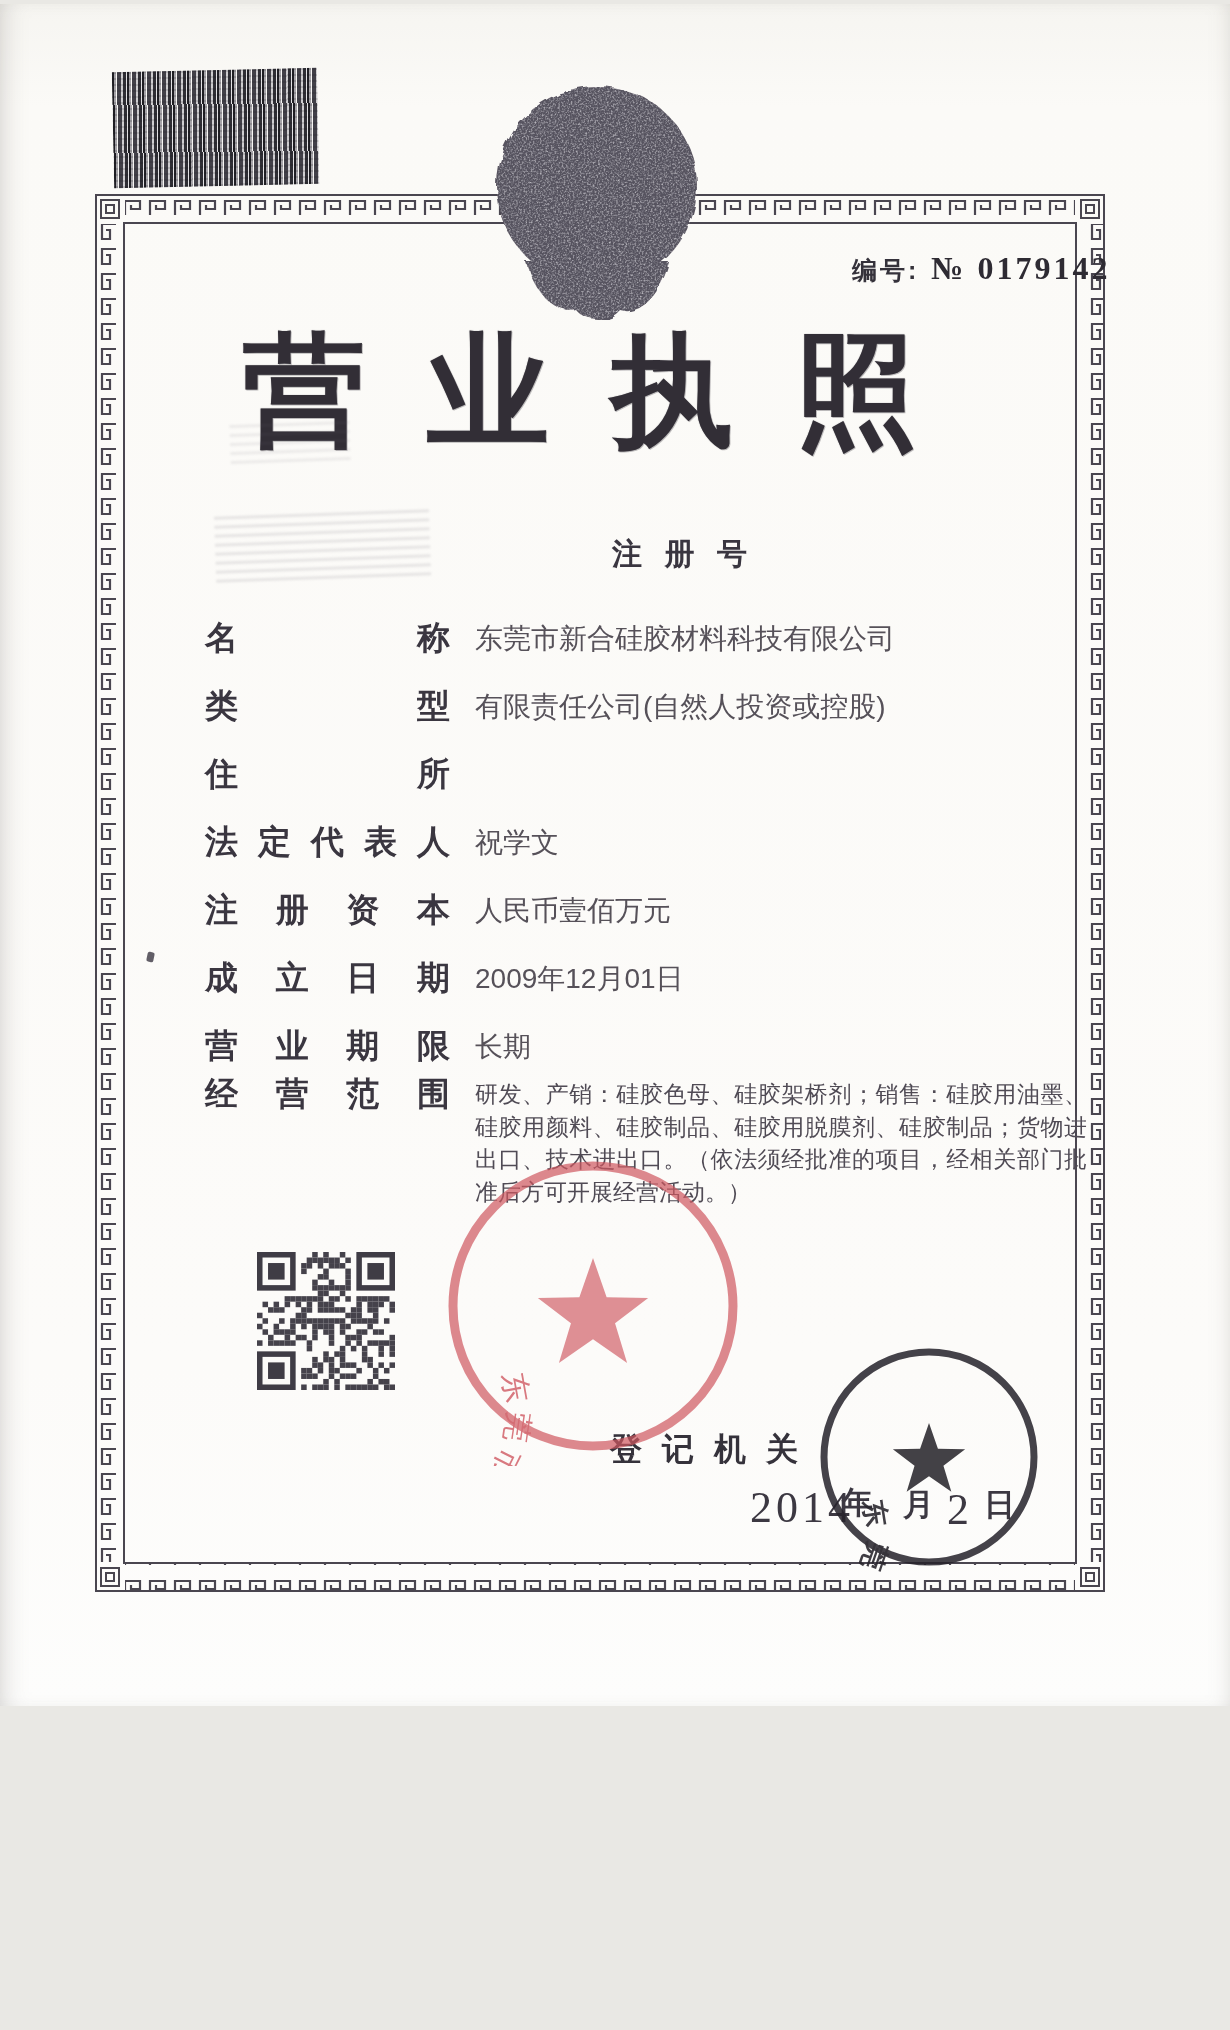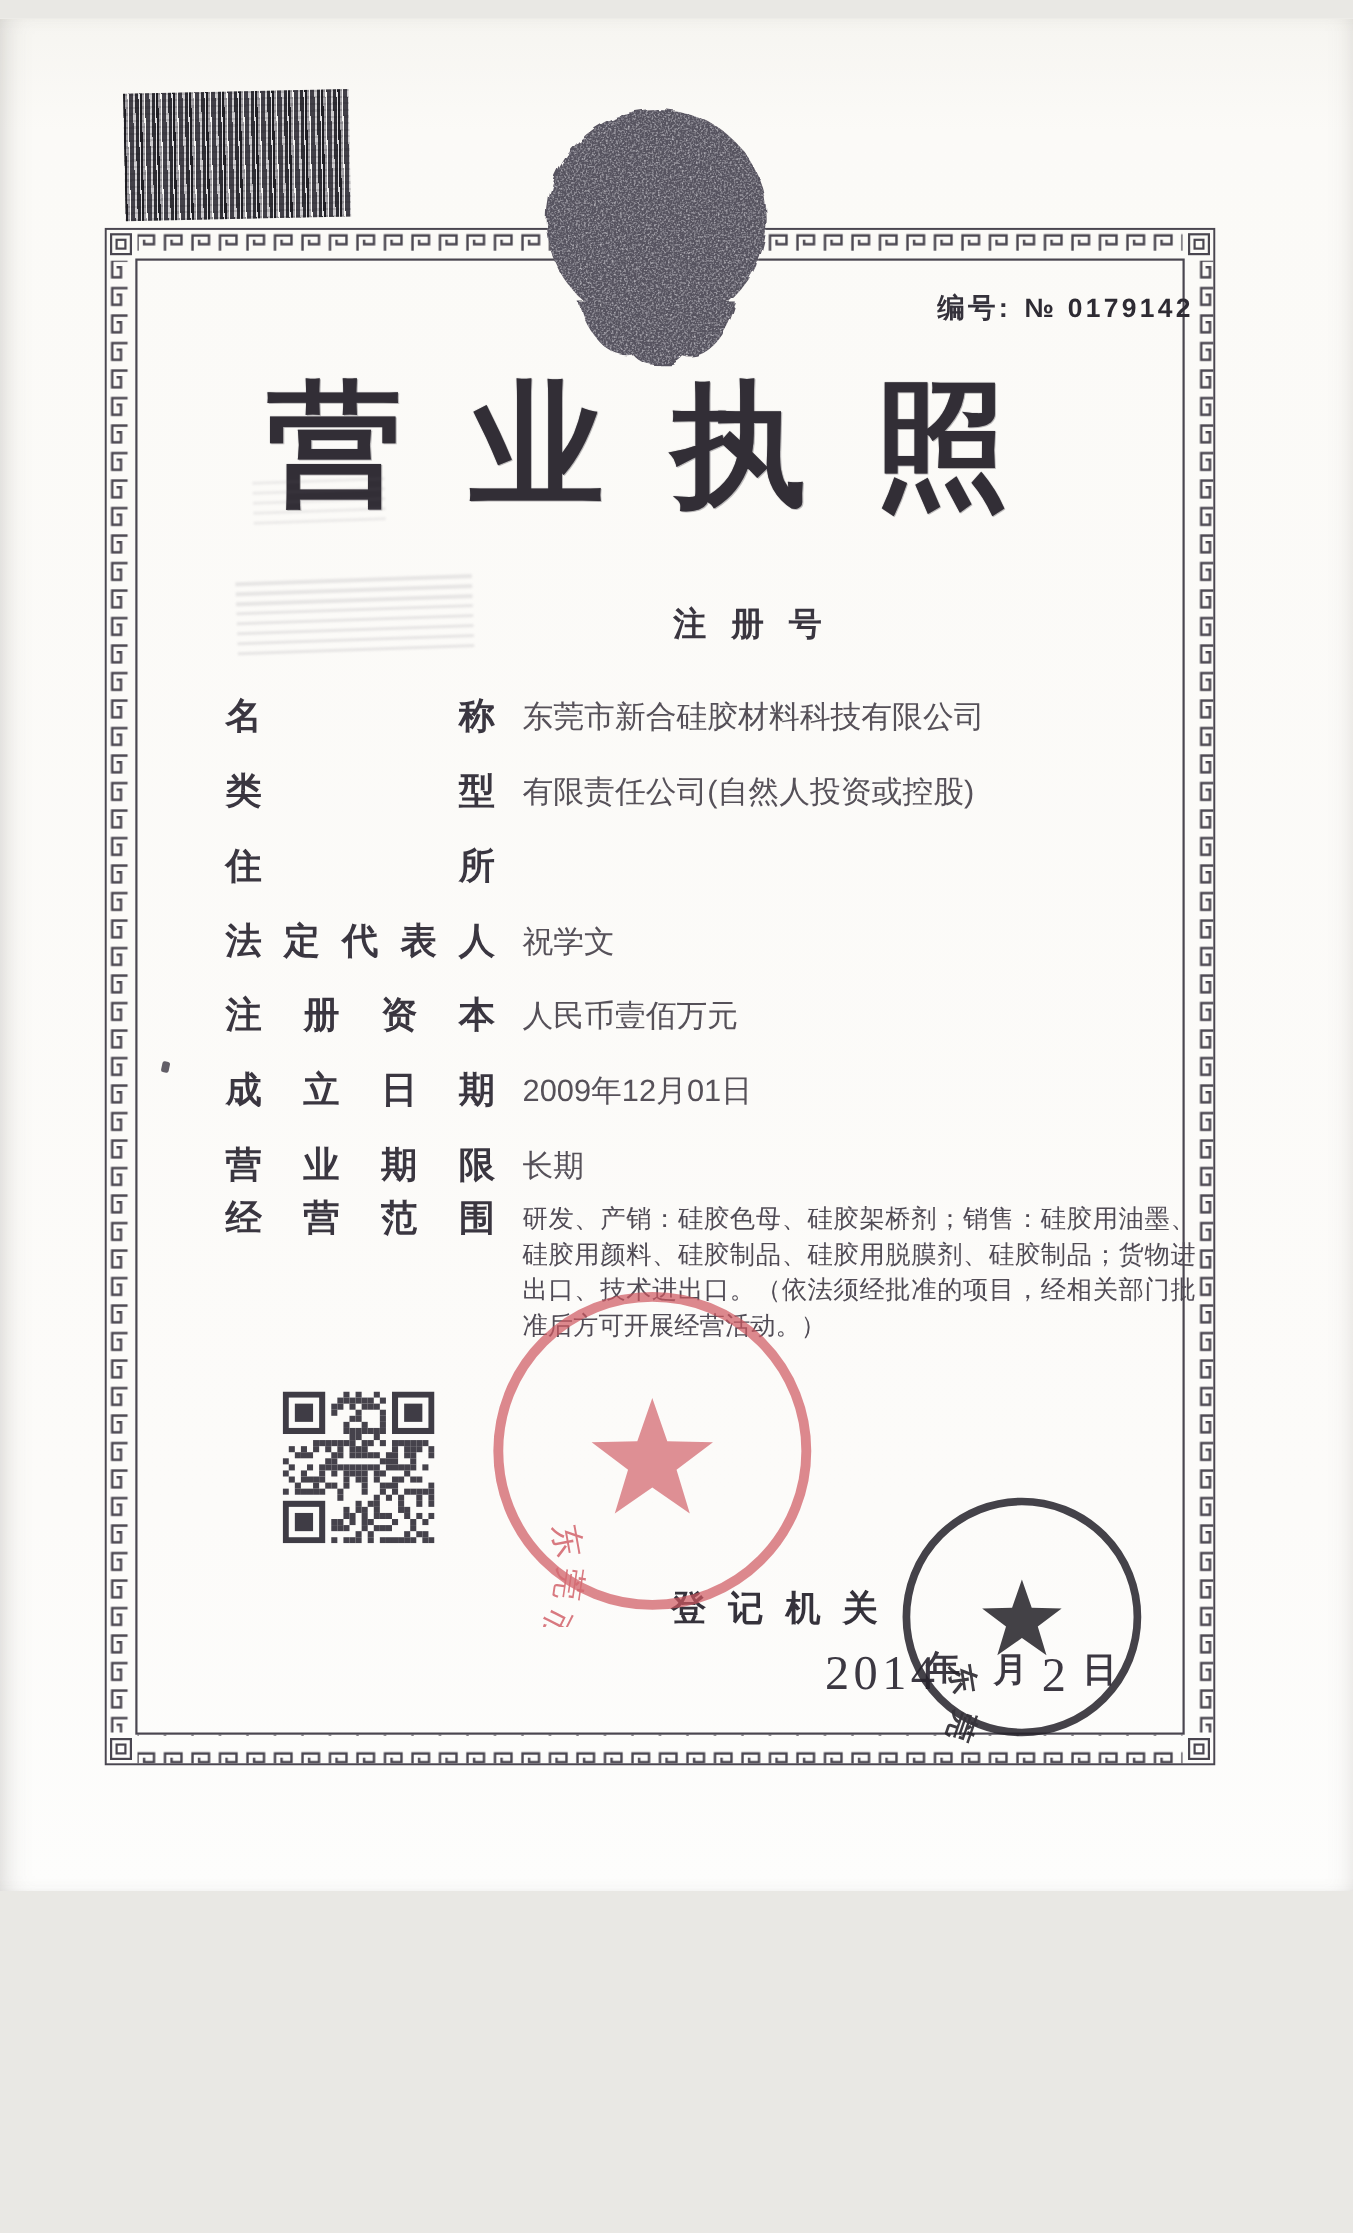--- a/index.html
+++ b/index.html
@@ -1,16 +1,16 @@
 <!DOCTYPE html>
 <html><head>
 <meta charset="utf-8">
 <style>
   html,body{margin:0;padding:0;background:#e9e8e4;}
-  .page{position:relative;width:1230px;height:1702px;margin:17px auto;overflow:hidden;
+  .page{position:relative;width:1230px;height:1702px;margin:4px auto;overflow:hidden;
         background:linear-gradient(180deg,#f6f5f1 0%,#fbfaf7 6%,#fcfbf9 80%,#fdfdfc 100%);
         font-family:"Liberation Sans",sans-serif;color:#3b3742;}
   .page::before{content:"";position:absolute;inset:0;pointer-events:none;
         box-shadow:inset 18px 0 30px -22px rgba(120,115,110,.45), inset -14px 0 26px -20px rgba(120,115,110,.35);}
   
   .barcode{position:absolute;left:113px;top:66px;width:205px;height:116px;transform:rotate(-1.2deg);
         background:
          repeating-linear-gradient(90deg, rgba(25,24,30,.95) 0 2px, rgba(98,95,105,.55) 2px 4px,
             rgba(242,241,240,.9) 4px 5px, rgba(45,43,52,.88) 5px 9px, rgba(160,158,166,.5) 9px 11px,
             rgba(30,29,36,.9) 11px 14px, rgba(220,219,222,.85) 14px 15px),
@@ -18,21 +18,21 @@
         filter:contrast(1.05);}
   
   .frame{position:absolute;left:95px;top:190px;z-index:1;}
   .emblem{position:absolute;left:484px;top:78px;z-index:4;}
   .qr{position:absolute;left:257px;top:1248px;z-index:2;}
   .company-seal{position:absolute;left:433px;top:1142px;z-index:5;opacity:.88;}
   .authority-seal{position:absolute;left:810px;top:1334px;z-index:6;opacity:.93;}
   
   .serial{position:absolute;left:852px;top:246px;z-index:2;display:flex;align-items:baseline;gap:12px;}
   .serial-label{font-size:25px;font-weight:700;letter-spacing:3px;color:#35323b;}
-  .serial-no{font-family:Liberation Sans, sans-serif;font-size:24px;font-weight:700;letter-spacing:3px;color:#2e2b33;}
+  .serial-no{font-family:Liberation Serif, serif;font-size:32px;font-weight:700;letter-spacing:3px;color:#2e2b33;}
   
   .title{position:absolute;left:243px;top:326px;width:674px;z-index:2;display:flex;justify-content:space-between;
         font-size:122px;font-weight:900;color:#322e36;line-height:1;
         text-shadow:0 0 1px rgba(30,28,36,.55),1px 1px 0 rgba(30,28,36,.25);}
   
   .regno{position:absolute;left:612px;top:530px;z-index:2;display:flex;align-items:baseline;}
   .regno-label{width:135px;display:flex;justify-content:space-between;font-size:30px;font-weight:700;color:#3a3640;}
   .regno-value{margin-left:38px;font-family:"Liberation Serif",serif;font-size:37px;color:#3f3b46;letter-spacing:1px;}
   
   .row{position:absolute;left:205px;display:flex;align-items:flex-start;z-index:2;}

